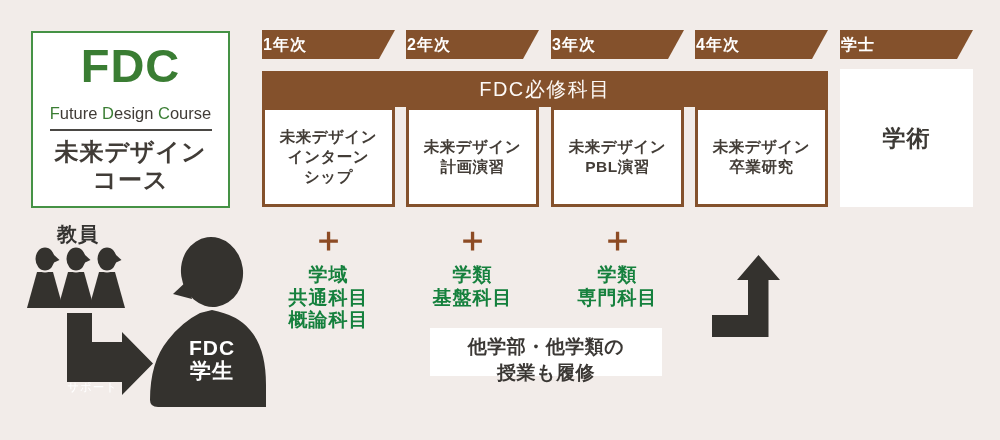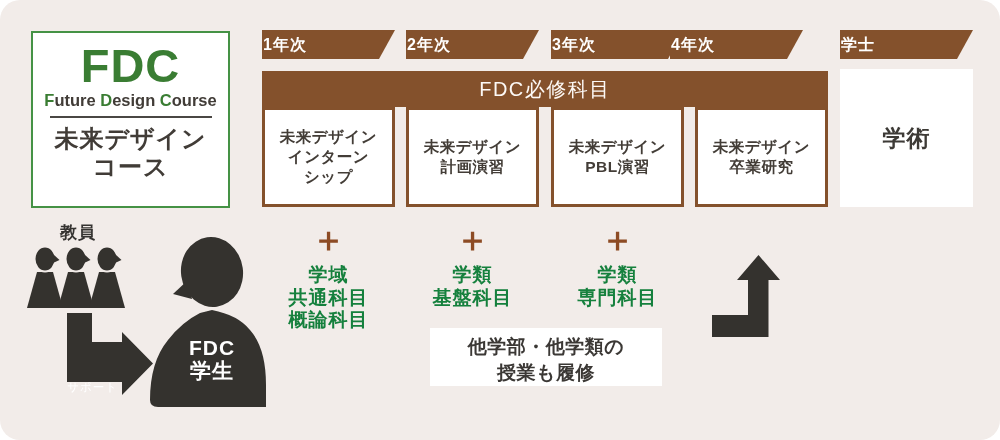--- a/index.html
+++ b/index.html
@@ -1,50 +1,50 @@
 <!DOCTYPE html>
 <html><head>
 <meta charset="utf-8">
 <style>
   html,body{margin:0;padding:0;}
   body{font-family:"Liberation Sans","DejaVu Sans",sans-serif;}
-  .canvas{position:relative;width:1000px;height:440px;background:#f2ece9;overflow:hidden;border-radius:20px;}
+  .canvas{position:relative;width:1000px;height:440px;background:#f2ece9;overflow:hidden;}
 
   
   .logo-box{position:absolute;left:31px;top:31px;width:199px;height:177px;background:#fff;
             border:2px solid #459245;box-sizing:border-box;text-align:center;}
   .logo-acronym{margin-top:9px;font-size:47px;line-height:48px;font-weight:800;color:#3a7d33;letter-spacing:1px;}
-  .logo-subtitle{margin-top:1px;font-size:16.5px;font-weight:700;color:#413c37;letter-spacing:0px;}
+  .logo-subtitle{margin-top:14px;font-size:16.5px;font-weight:400;color:#413c37;letter-spacing:0px;}
   .logo-subtitle .accent{color:#3a7d33;}
   .logo-divider{width:162px;height:2px;background:#4a4744;margin:6px auto 7px;}
   .logo-name{font-size:24px;font-weight:700;color:#413c37;line-height:28px;letter-spacing:1px;}
 
   
   .tab{position:absolute;top:30px;width:133px;height:29px;background:#84512c;color:#fff;
        font-size:16px;line-height:29px;font-weight:700;padding-left:1px;box-sizing:border-box;
        clip-path:polygon(0 0,100% 0,calc(100% - 16px) 100%,0 100%);letter-spacing:1px;}
   .banner{position:absolute;left:262px;top:71px;width:566px;height:36px;background:#84512c;color:#fdf9f6;
           font-size:20px;line-height:36px;font-weight:400;text-align:center;letter-spacing:1.5px;}
   .course-box{position:absolute;top:107px;width:133px;height:100px;background:#fff;border:3px solid #84512c;
               box-sizing:border-box;display:flex;flex-direction:column;align-items:center;justify-content:center;
               font-size:15.5px;line-height:20px;font-weight:700;color:#433d37;text-align:center;letter-spacing:0.5px;}
   .degree-box{position:absolute;left:840px;top:69px;width:133px;height:138px;background:#fff;
               display:flex;align-items:center;justify-content:center;
               font-size:23px;font-weight:700;color:#3d3a36;letter-spacing:1px;}
   .plus{position:absolute;top:221px;width:133px;height:36px;text-align:center;
         font-size:34px;line-height:36px;font-weight:800;color:#8d4b24;}
   .addition{position:absolute;top:264px;width:133px;text-align:center;
             font-size:19px;line-height:22.5px;font-weight:700;color:#15803d;letter-spacing:1px;}
-  .shared-note{position:absolute;left:430px;top:328px;width:232px;height:58px;background:#fff;
+  .shared-note{position:absolute;left:430px;top:328px;width:232px;height:48px;background:#fff;
                box-sizing:border-box;padding-top:6px;text-align:center;
                font-size:19px;line-height:26px;font-weight:700;color:#3b3835;letter-spacing:0.5px;}
 
   
   .teachers-label{position:absolute;left:23px;top:221px;width:110px;text-align:center;
-                  font-size:17px;font-weight:700;color:#353331;letter-spacing:1px;}
+                  font-size:20px;font-weight:700;color:#353331;letter-spacing:1px;}
   .svg-abs{position:absolute;}
   .support-label{position:absolute;left:66px;top:350px;width:52px;text-align:right;
                  font-size:11.5px;font-weight:400;color:#fff;letter-spacing:1px;z-index:3;margin-top:30px;}
   .student-label{position:absolute;left:172px;top:336px;width:80px;text-align:center;
                  font-size:21px;line-height:23px;font-weight:800;color:#fff;z-index:3;letter-spacing:1px;}
 </style>
 </head>
 <body>
 
 <div class="canvas">
@@ -55,21 +55,21 @@
     <div class="logo-divider"></div>
     <div class="logo-name">
       <span>未来デザイン</span><br>
       <span>コース</span>
     </div>
   </div>
 
   <div class="tab" style="left:262px">1年次</div>
   <div class="tab" style="left:406px">2年次</div>
   <div class="tab" style="left:551px">3年次</div>
-  <div class="tab" style="left:670px">4年次</div>
+  <div class="tab" style="left:695px">4年次</div>
   <div class="tab" style="left:840px">学士</div>
 
   <div class="banner">FDC必修科目</div>
 
   <div class="course-box" style="left:262px">
     <span>未来デザイン</span>
     <span>インターン</span>
     <span>シップ</span>
   </div>
   <div class="course-box" style="left:406px">

